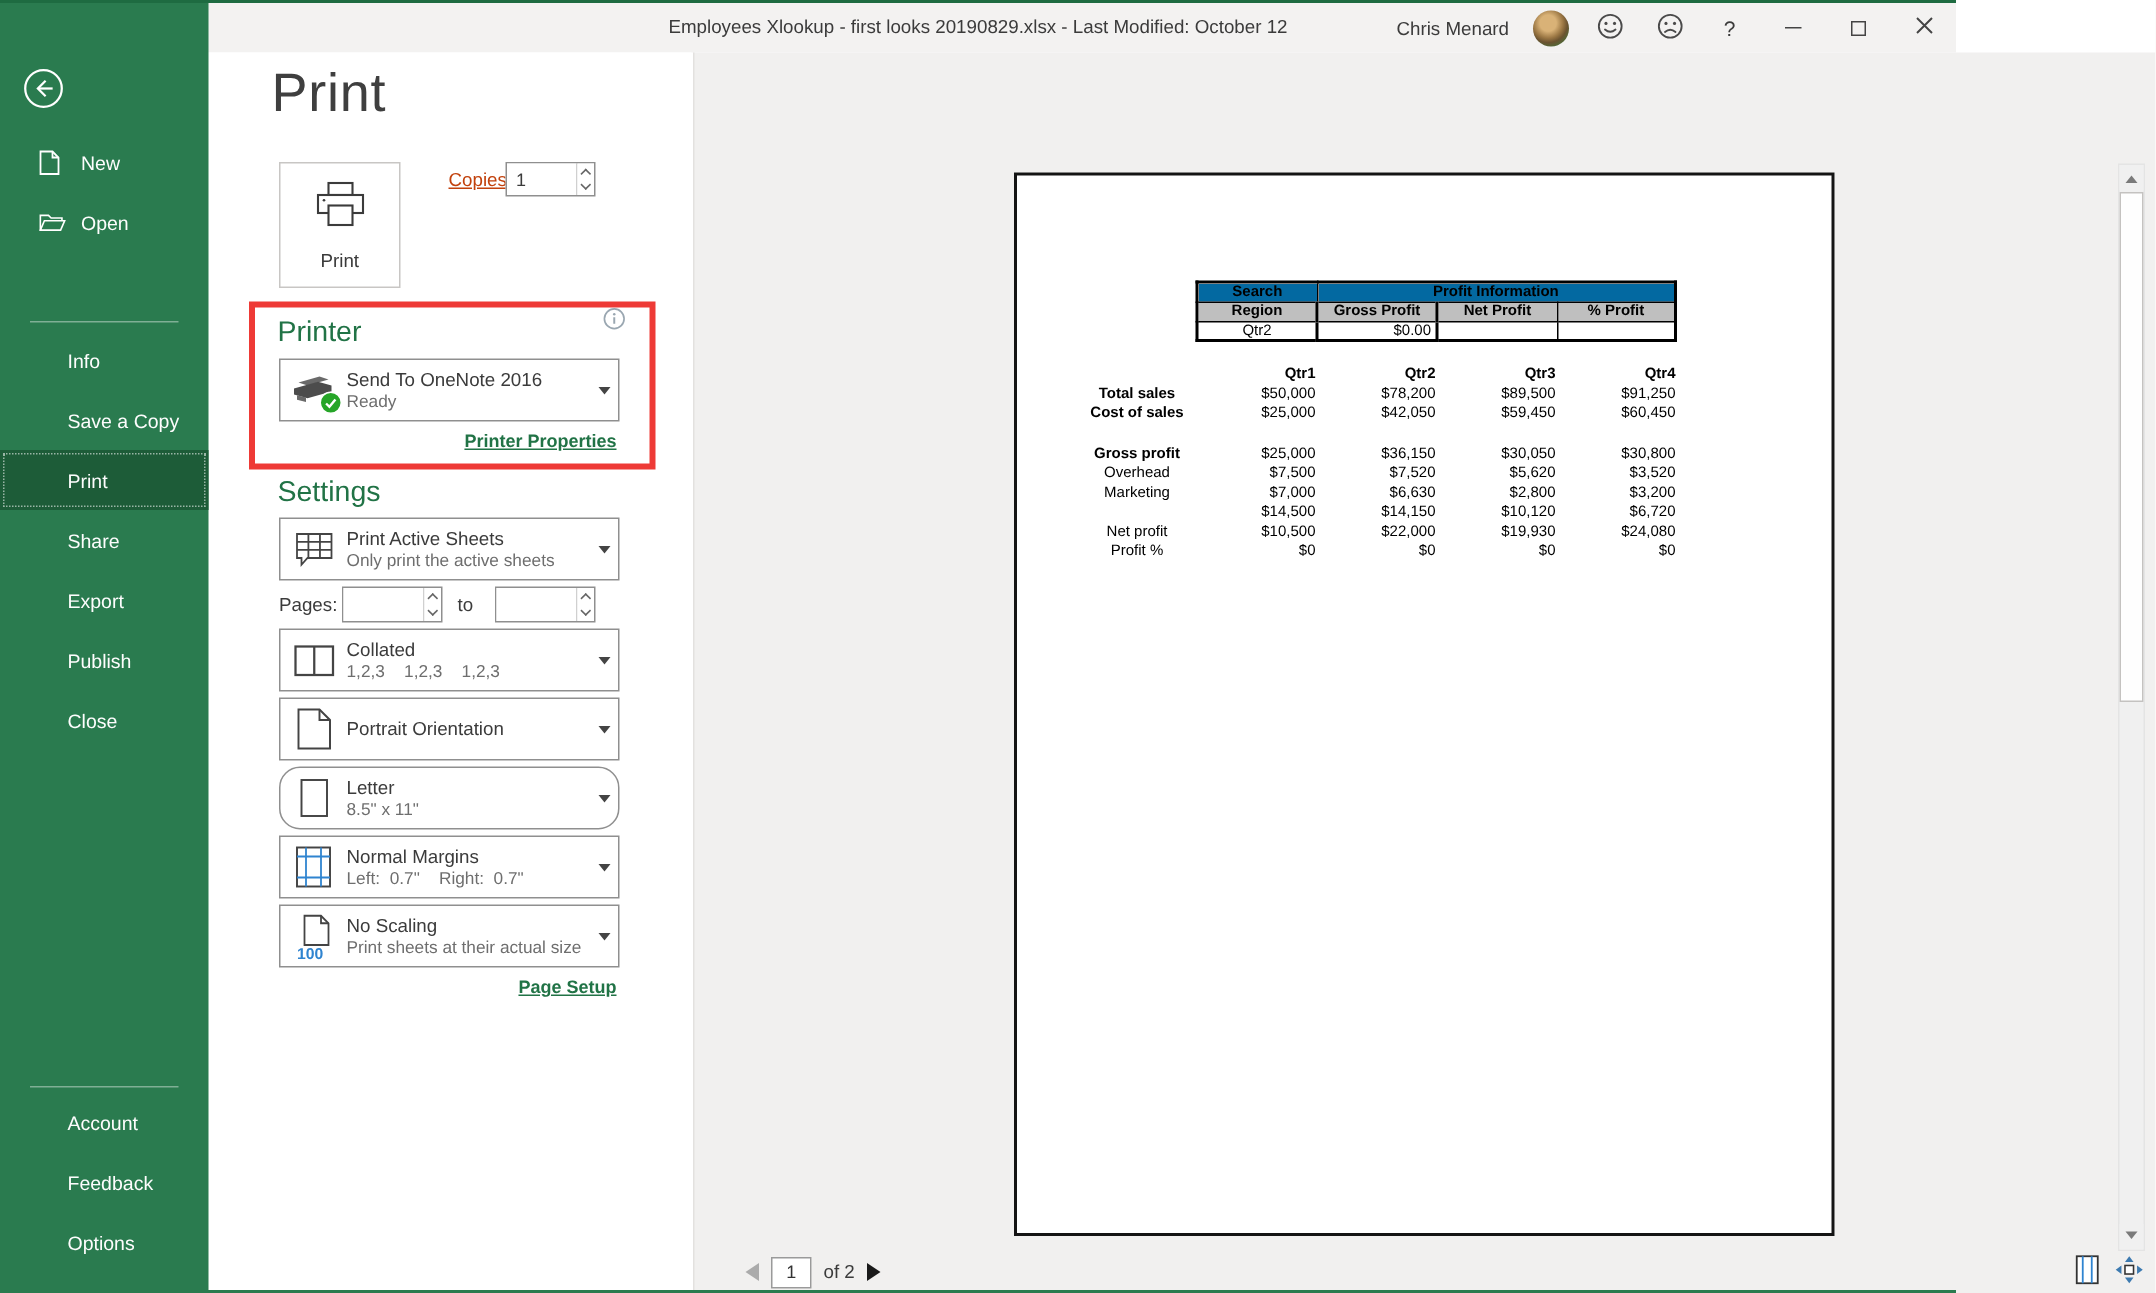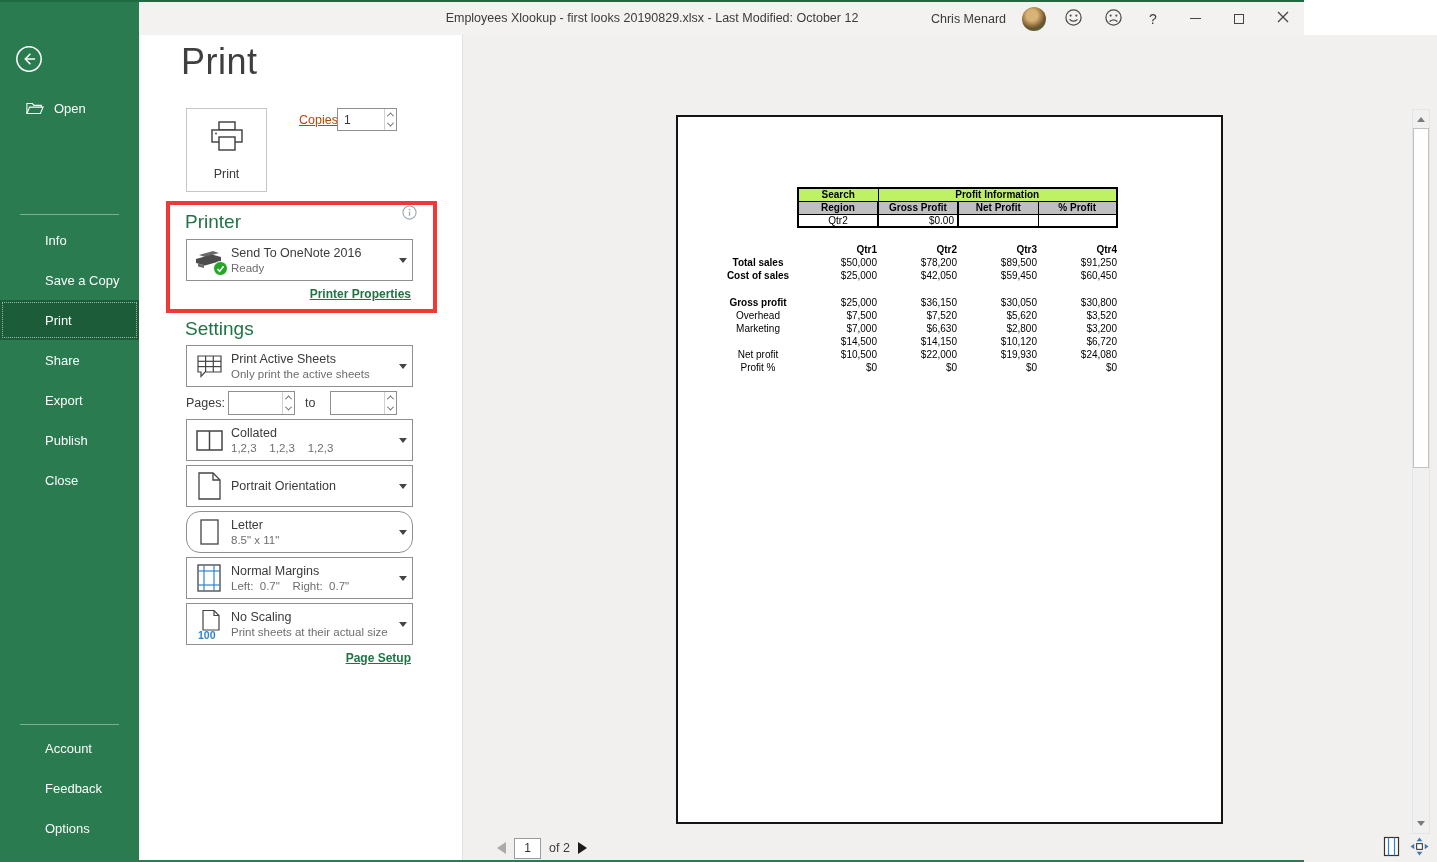--- a/index.html
+++ b/index.html
@@ -79,21 +79,21 @@
   #page-setup { position:absolute; right:50px; top:616px; }
 
   
   #preview { position:absolute; left:462px; top:33px; width:975px; height:829px; background:#f1f0ef; border-left:1px solid #e3e1df; }
   #paper { position:absolute; left:213px; top:80px; width:547px; height:709px; background:#fff; border:2px solid #141414; }
 
   
   #lookup { position:absolute; left:119px; top:70px; border-collapse:collapse; font-size:10px; color:#000; table-layout:fixed; }
   #lookup td { border:1px solid #000; height:13px; padding:0 3px; text-align:center; overflow:hidden; white-space:nowrap; }
   #lookup .w80 { width:80px; } #lookup .w79 { width:79px; }
-  #lookup tr.hdr td { background:#bef264; font-weight:bold; }
+  #lookup tr.hdr td { background:#0369a1; font-weight:bold; }
   #lookup tr.sub td { background:#bfbfbf; font-weight:bold; }
   #lookup td.gross-col { border-left:2px solid #000; border-right:2px solid #000; }
   #lookup td.gross-val { border-left:2px solid #000; border-right:2px solid #000; border-bottom:2px solid #000; text-align:right; }
   #lookup tr { border:1px solid #000; }
   #lookup { border:2px solid #000; }
 
   
   #quarters { position:absolute; left:41px; top:126px; font-size:10px; color:#000; }
   .qrow { display:grid; grid-template-columns:78px 80px 80px 80px 80px; height:13px; line-height:13px; }
   .qrow .ql { text-align:center; white-space:nowrap; }
@@ -178,20 +178,29 @@
       <span>
         <svg width="30" height="30" viewBox="0 0 32 32">
             <circle cx="16" cy="16" r="13" fill="none" stroke="#fff" stroke-width="1.6"></circle>
             <path d="M17.5 10.5 L12 16 L17.5 21.5" fill="none" stroke="#fff" stroke-width="1.6"></path>
             <line x1="12.5" y1="16" x2="22.5" y2="16" stroke="#fff" stroke-width="1.6"></line>
           </svg>
       </span>
     </button>
 
     <div class="side-group" id="grp-top">
+      <div class="side-item">
+        <span class="icn">
+          <svg width="14" height="17" viewBox="0 0 14 17" fill="none" stroke="#fff" stroke-width="1.2">
+              <path d="M1 1 H9 L13 5 V16 H1 Z"></path>
+              <path d="M9 1 V5 H13"></path>
+            </svg>
+        </span>
+        <span>New</span>
+      </div>
       <div class="side-item">
         <span class="icn">
           <svg width="18" height="15" viewBox="0 0 20 15" fill="none" stroke="#fff" stroke-width="1.2">
               <path d="M1 13 V2 H7 L9 4 H17 V6"></path>
               <path d="M1 13 L4 6 H19 L16 13 Z"></path>
             </svg>
         </span>
         <span>Open</span>
       </div>
     </div>

